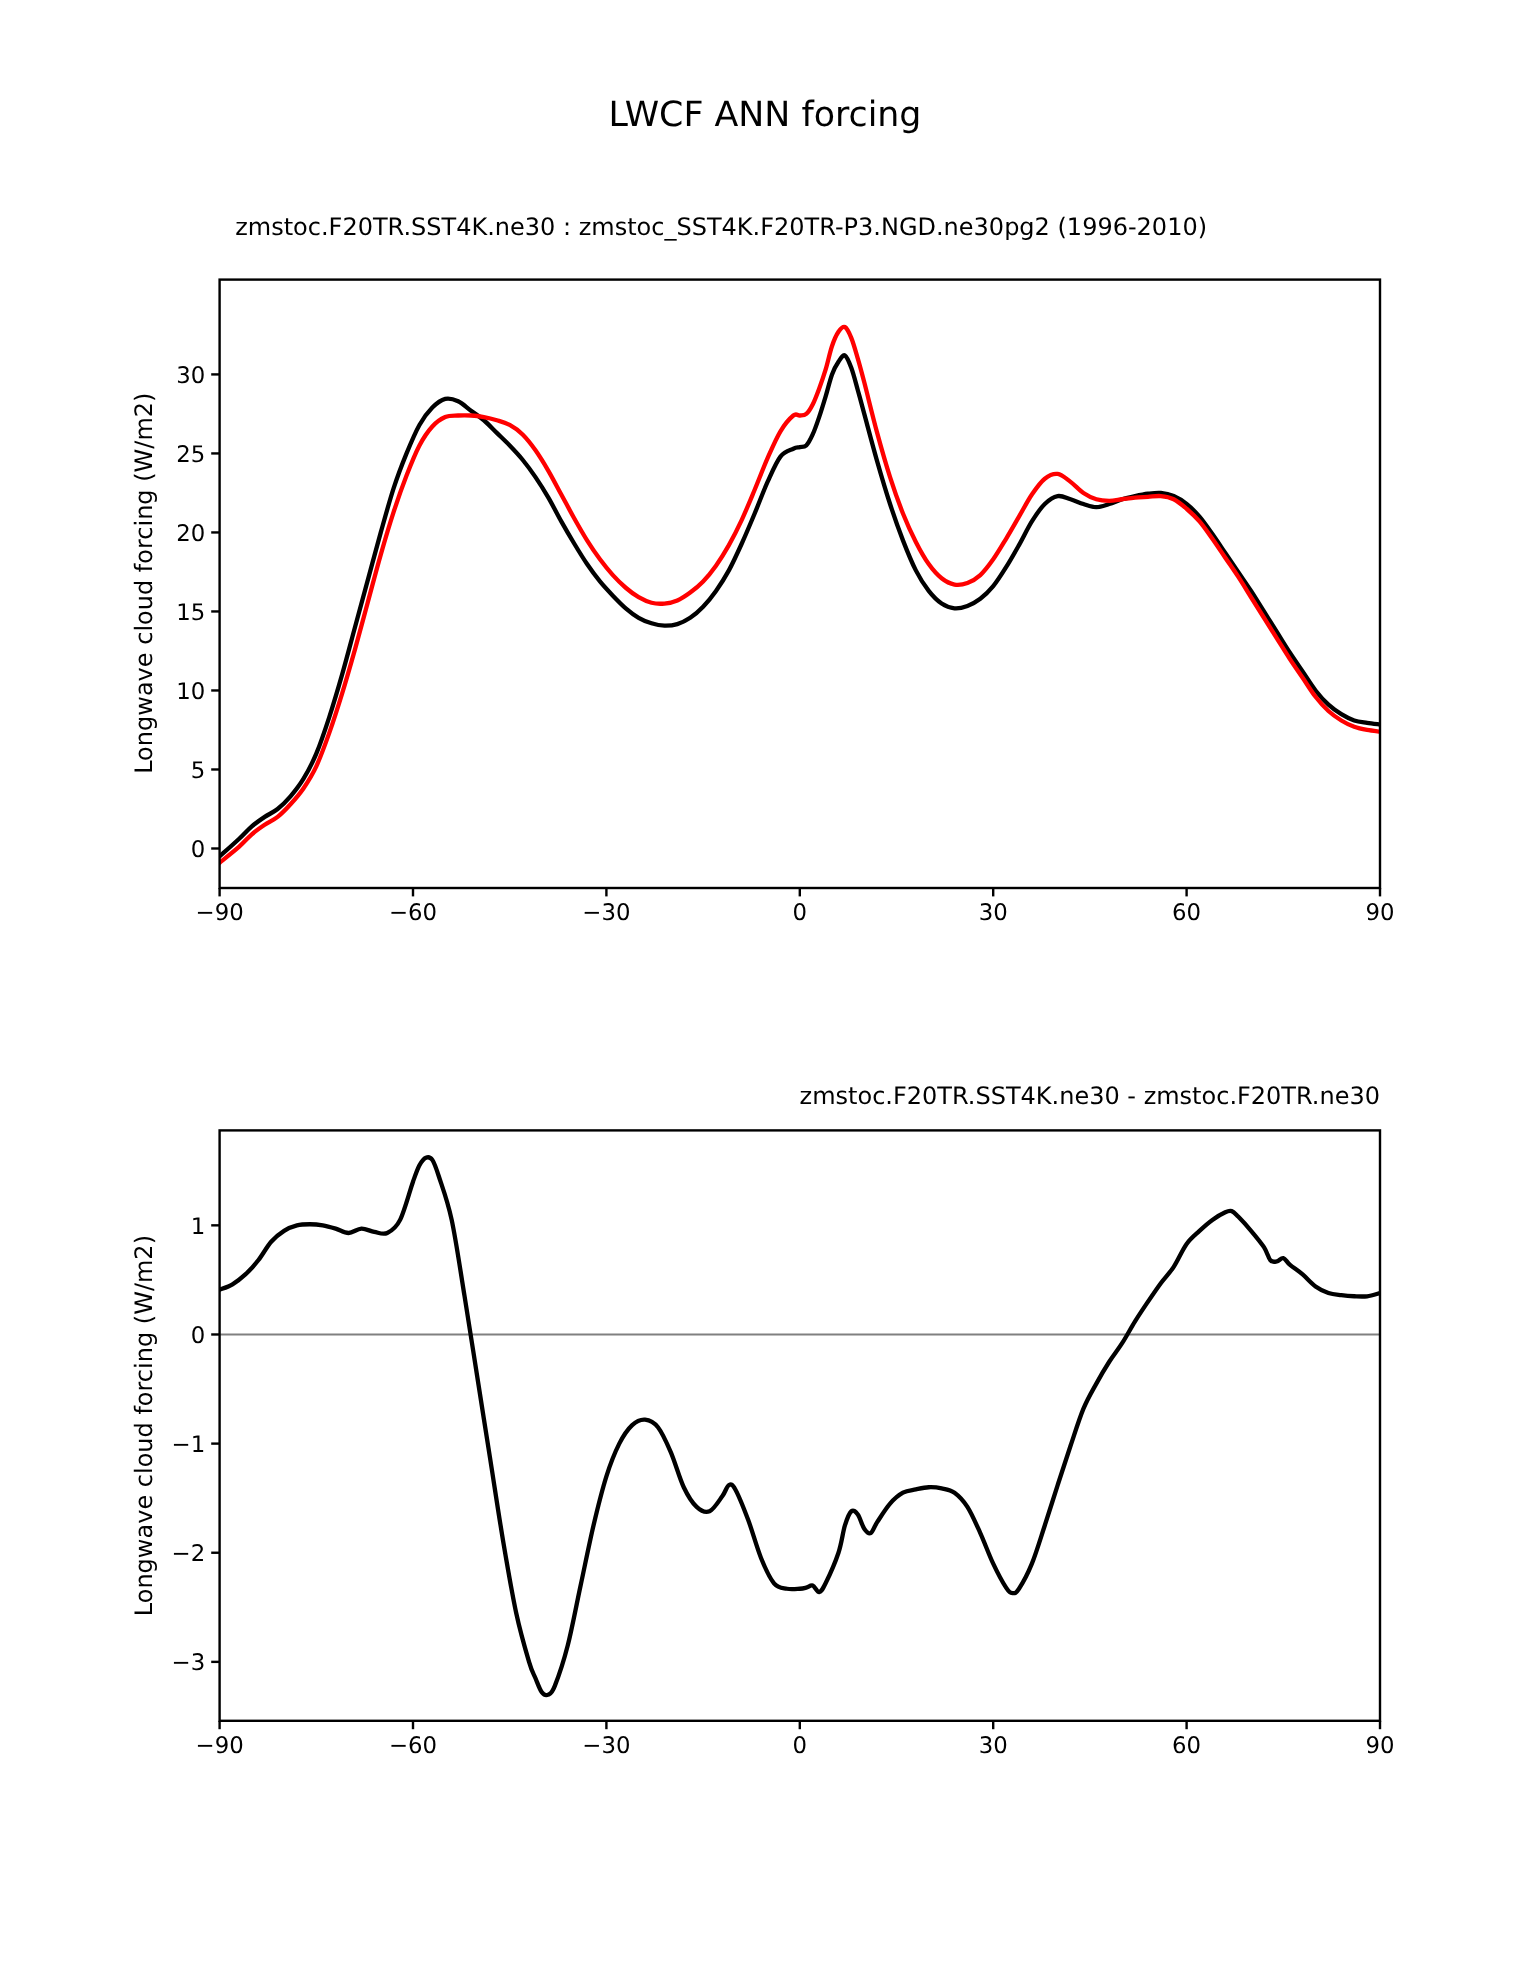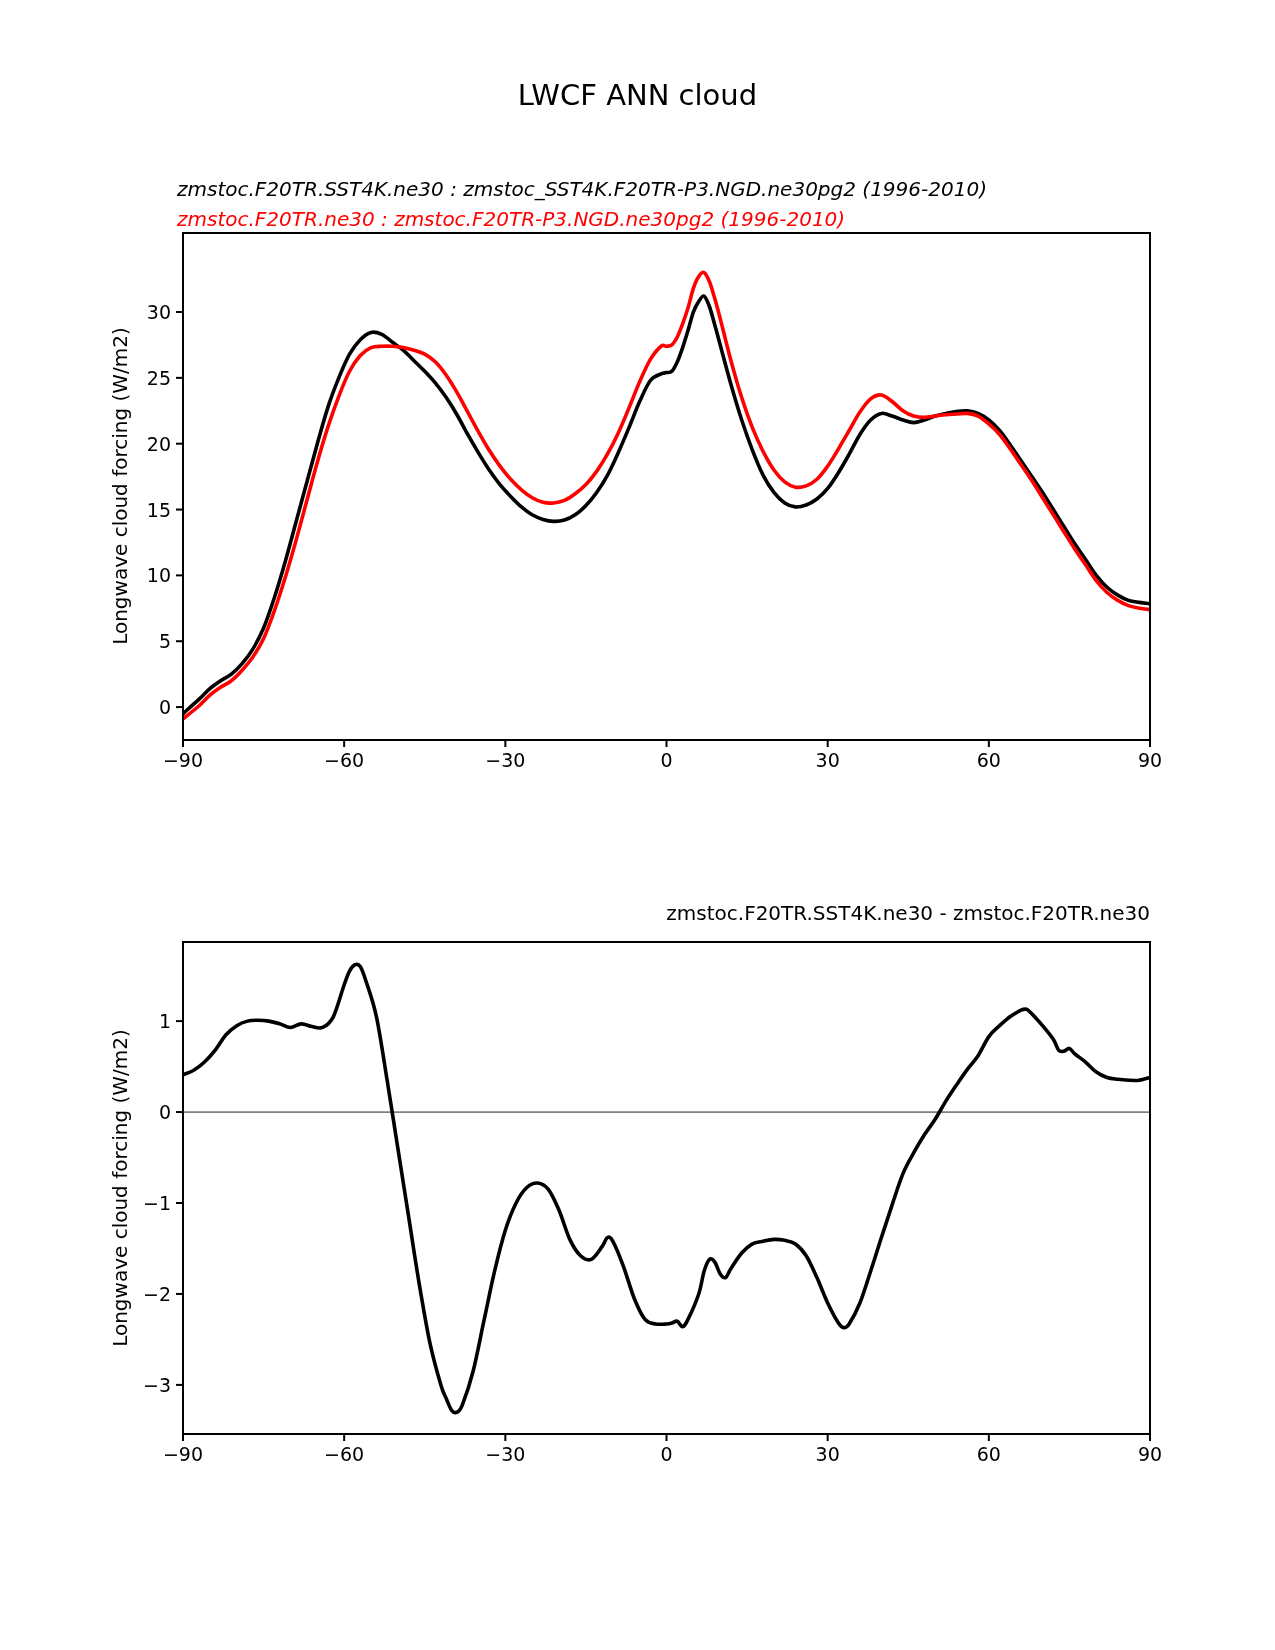--- a/index.html
+++ b/index.html
@@ -8,21 +8,21 @@
     width:1275px;height:1650px;
     background:#ffffff;
     font-family:"DejaVu Sans", sans-serif;
     overflow:hidden;
   }
   .fig-title{
     position:absolute;left:0;top:78px;width:1275px;
     text-align:center;font-size:29px;color:#000;
   }
   .legend-line{
-    position:absolute;left:177px;font-size:20px;white-space:pre;font-style:italic;
+    position:absolute;left:196px;font-size:20px;white-space:pre;
   }
   .legend-0{top:177px;color:#000000;}
   .legend-1{top:207px;color:#ff0000;}
   .chart-title-bottom{
     position:absolute;left:183px;top:901px;width:967px;
     text-align:right;font-size:20px;color:#000;
   }
   .ylabel{
     position:absolute;
     font-size:20px;color:#000;
@@ -33,24 +33,23 @@
   }
   .ylabel-top{left:108px;top:646px;}
   .ylabel-bottom{left:108px;top:1348px;}
   svg.canvas{position:absolute;left:0;top:0;}
   svg.canvas text{font-family:"DejaVu Sans", sans-serif;fill:#000;}
 </style>
 </head>
 <body>
 
 <div class="figure">
-  <div class="fig-title">LWCF ANN cloud</div>
+  <div class="fig-title">LWCF ANN forcing</div>
 
   <div class="legend-line legend-0">zmstoc.F20TR.SST4K.ne30 : zmstoc_SST4K.F20TR-P3.NGD.ne30pg2 (1996-2010)</div>
-  <div class="legend-line legend-1">zmstoc.F20TR.ne30 : zmstoc.F20TR-P3.NGD.ne30pg2 (1996-2010)</div>
 
   <div class="ylabel ylabel-top">Longwave cloud forcing (W/m2)</div>
 
   <div class="chart-title-bottom">zmstoc.F20TR.SST4K.ne30 - zmstoc.F20TR.ne30</div>
   <div class="ylabel ylabel-bottom">Longwave cloud forcing (W/m2)</div>
 
   <svg id="fig-svg" class="canvas" width="1275" height="1650" viewBox="0 0 1275 1650">
       <g>
         <clipPath id="clip-0">
           <rect x="183" y="233" width="967" height="507"></rect>

